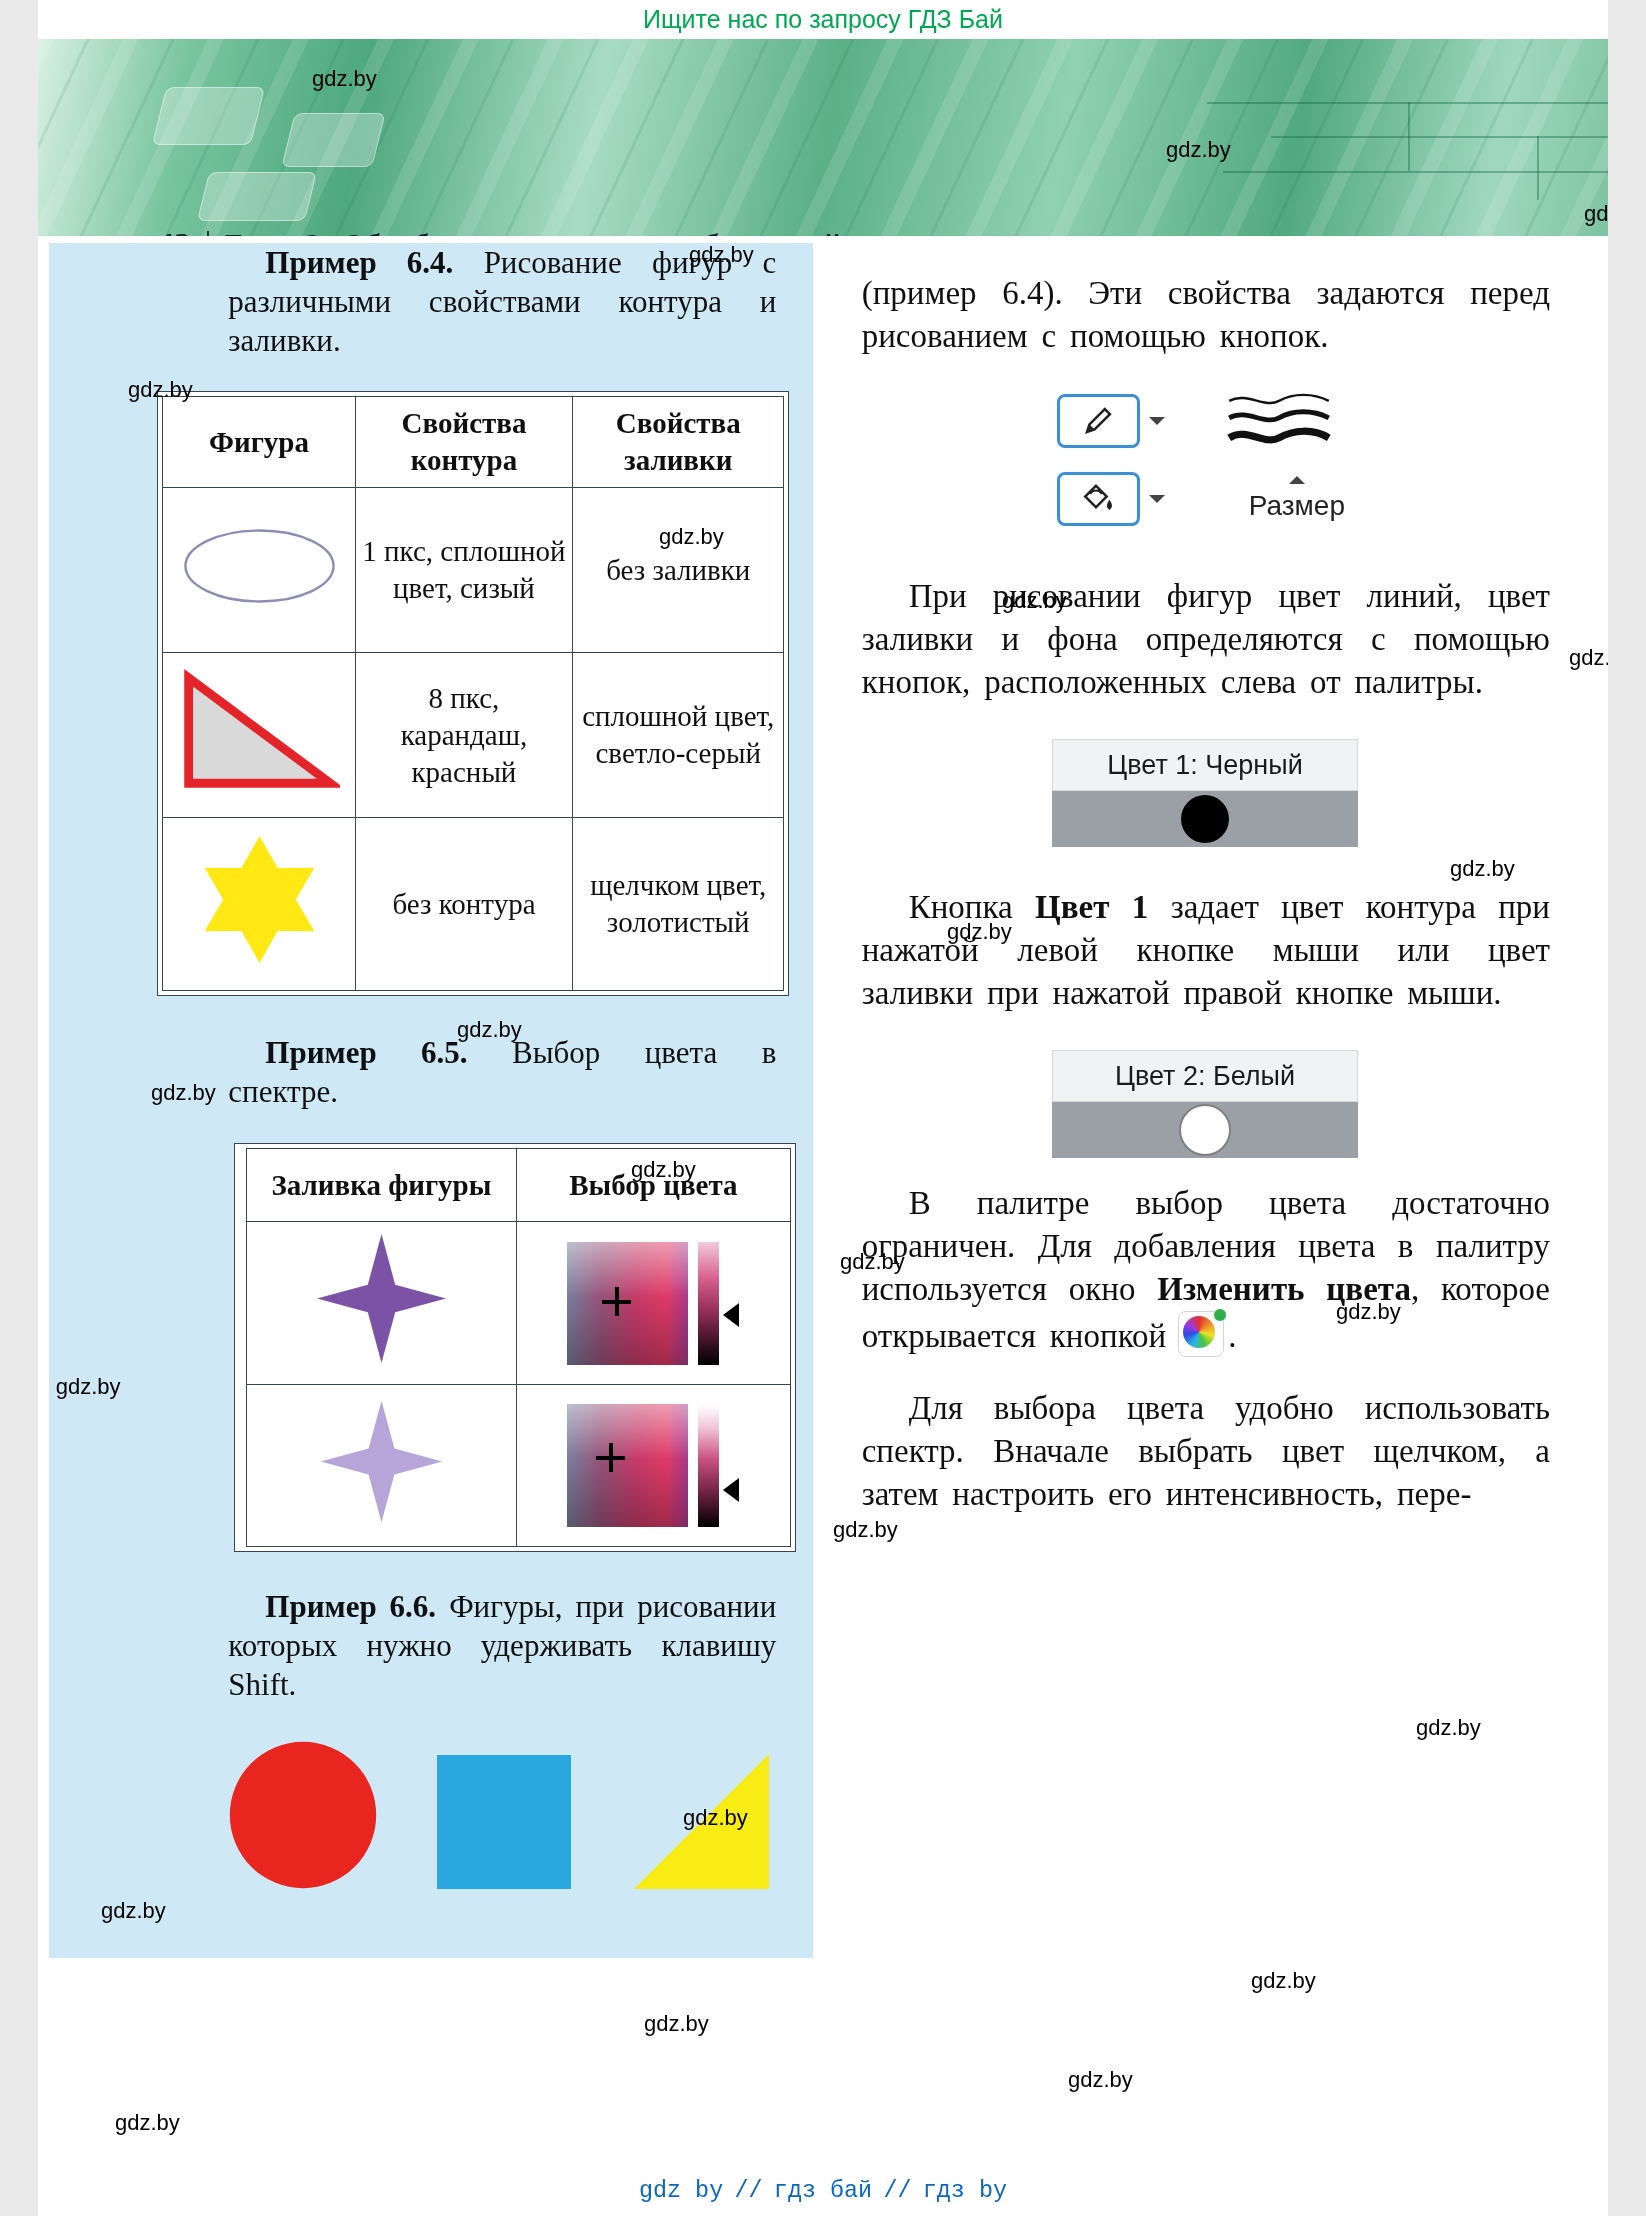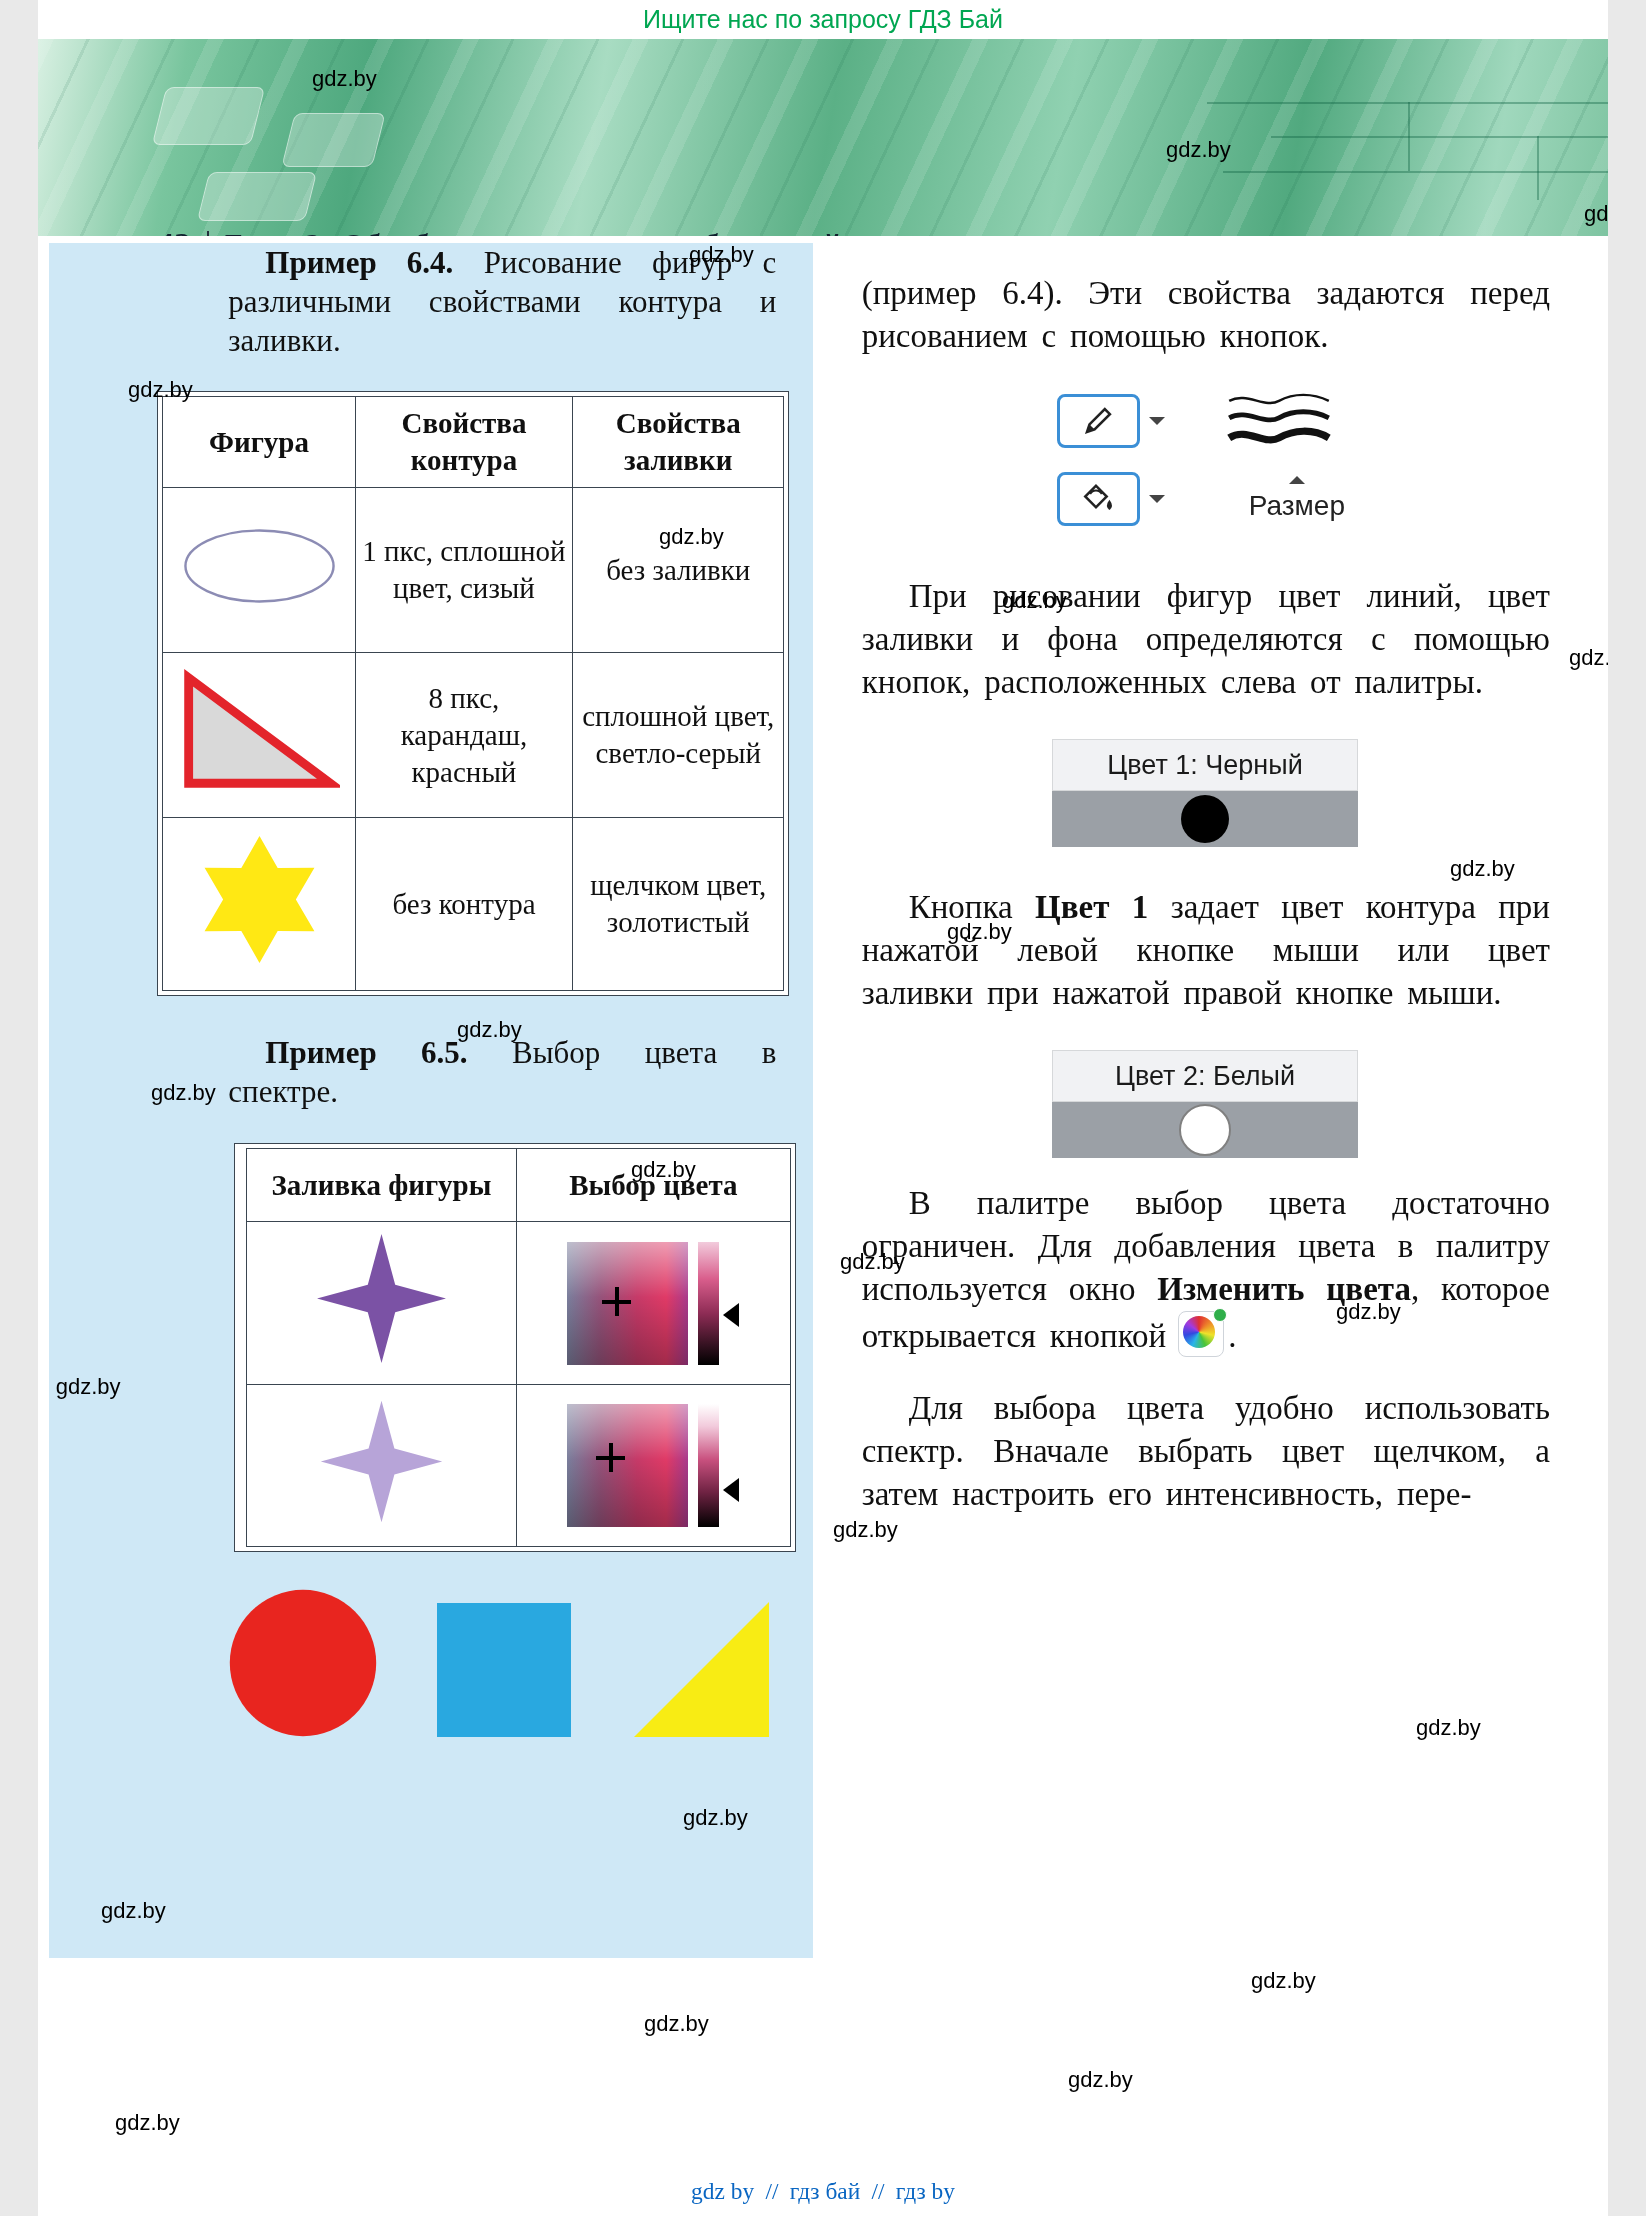--- a/index.html
+++ b/index.html
@@ -85,21 +85,21 @@
 
   
   .cw-icon{display:inline-block;width:44px;height:44px;margin:0 4.8px 0 11.3px;vertical-align:-9.7px;border-radius:8px;background:#fff;border:1.6px solid #cfd4da;position:relative;}
   .cw-icon::before{content:"";position:absolute;left:4px;top:4px;width:32px;height:32px;border-radius:50%;
     background:conic-gradient(#e03030,#ee8a2a,#efe32a,#49c43a,#2ab4e8,#3348e0,#a33ae0,#e03030);}
   .cw-icon::after{content:"";position:absolute;right:-4px;top:-4px;width:12px;height:12px;border-radius:50%;background:#2fae4a;border:1.6px solid #fff;}
 
   
   .wm{position:absolute;font-family:"Liberation Sans",sans-serif;font-size:22px;color:#000;z-index:6;white-space:nowrap;}
   .footer{position:absolute;left:0;top:2178px;width:100%;display:flex;justify-content:center;gap:11.3px;
-    font-family:Liberation Serif, serif;font-size:23.4px;color:#0A66C2;z-index:6;}
+    font-family:Liberation Mono, monospace;font-size:23.4px;color:#0A66C2;z-index:6;}
 </style>
 </head>
 <body>
 
 <div class="page">
 
   <div class="promo">Ищите нас по запросу ГДЗ Бай</div>
 
   <div class="banner">
     <span class="keycap" style="left:121px;top:48px;width:97px;height:56px;"></span>
@@ -208,20 +208,21 @@
                   </div>
               <div class="spec-bar"></div>
               <span class="spec-marker"></span>
             </div>
           </td>
         </tr>
       </tbody>
         </table>
     </div>
 
+    <p class="lp mt44"><b>Пример 6.6.</b> <span>Фигуры, при рисовании которых нужно удерживать клавишу Shift.</span></p>
 
     <div class="shapes-row">
       <svg width="148" height="148" viewBox="0 0 184 184">
           <circle cx="92" cy="92" r="91" fill="#E8251F"></circle>
         </svg>
       <svg class="gap1" width="134" height="134" viewBox="0 0 166 166">
           <rect x="0" y="0" width="166" height="166" fill="#29A8E0"></rect>
         </svg>
       <svg class="gap2" width="135" height="135" viewBox="0 0 168 168">
           <polygon points="0,168 168,168 168,0" fill="#F8EC14"></polygon>

